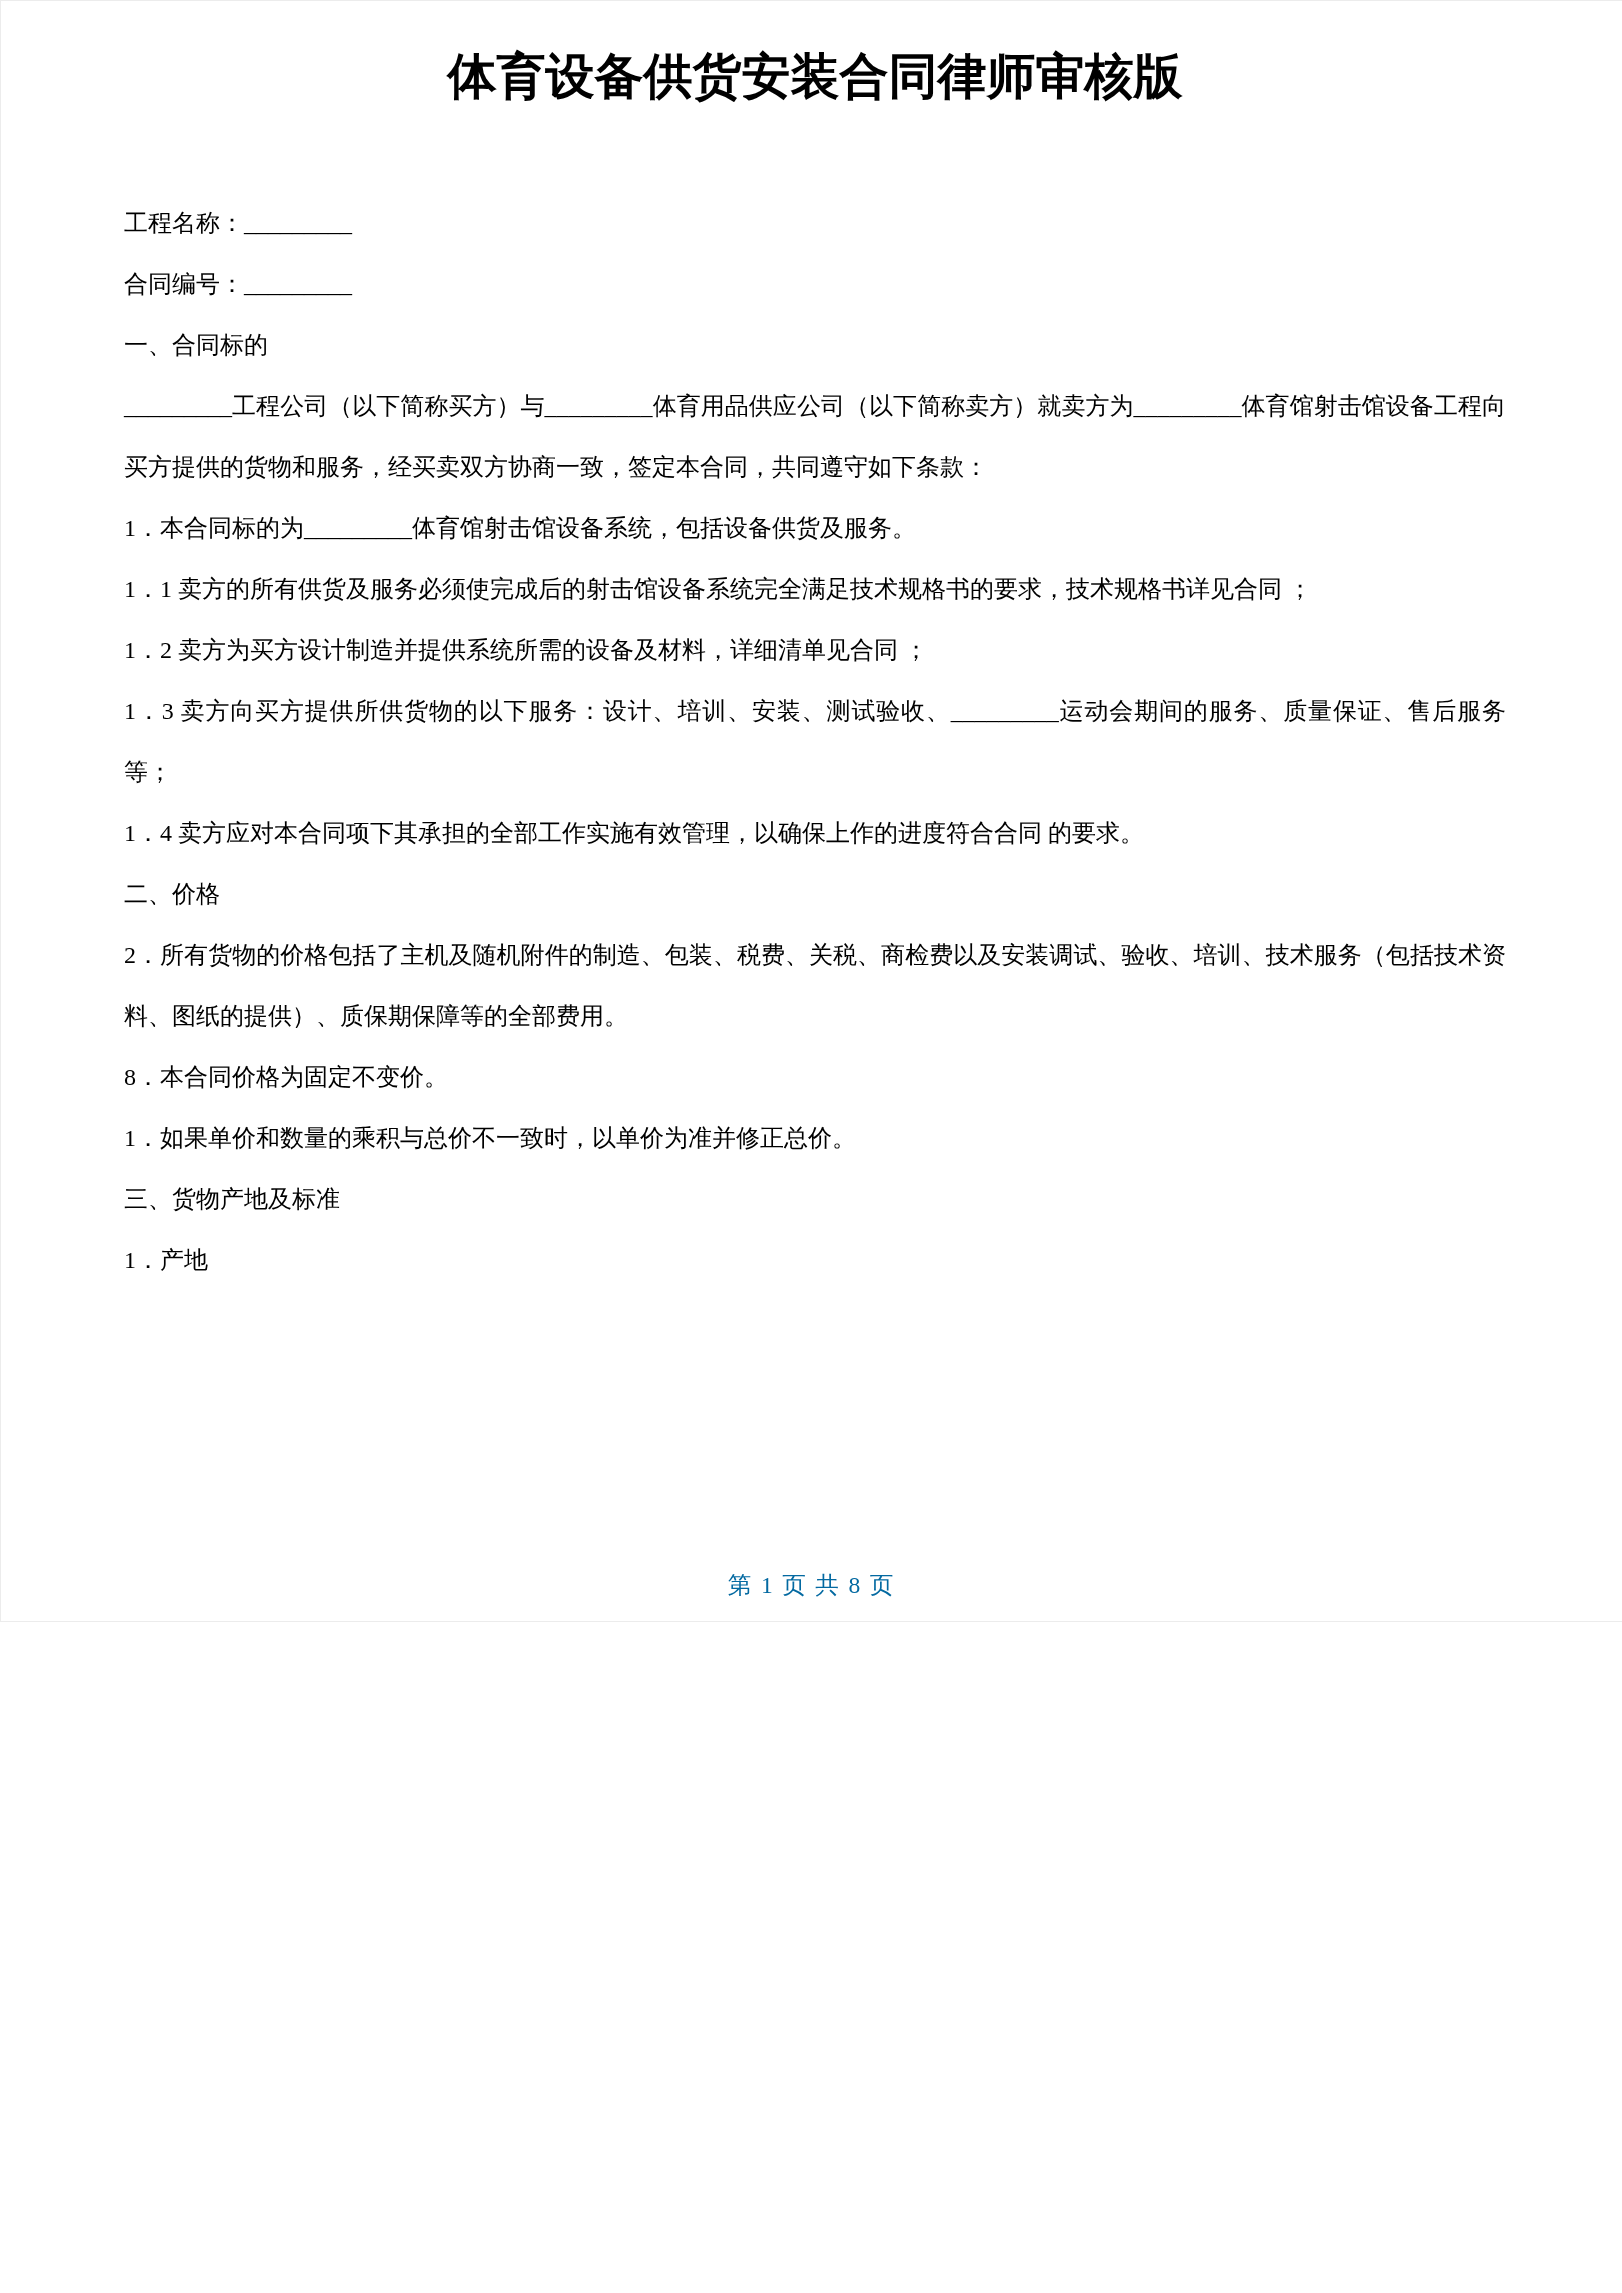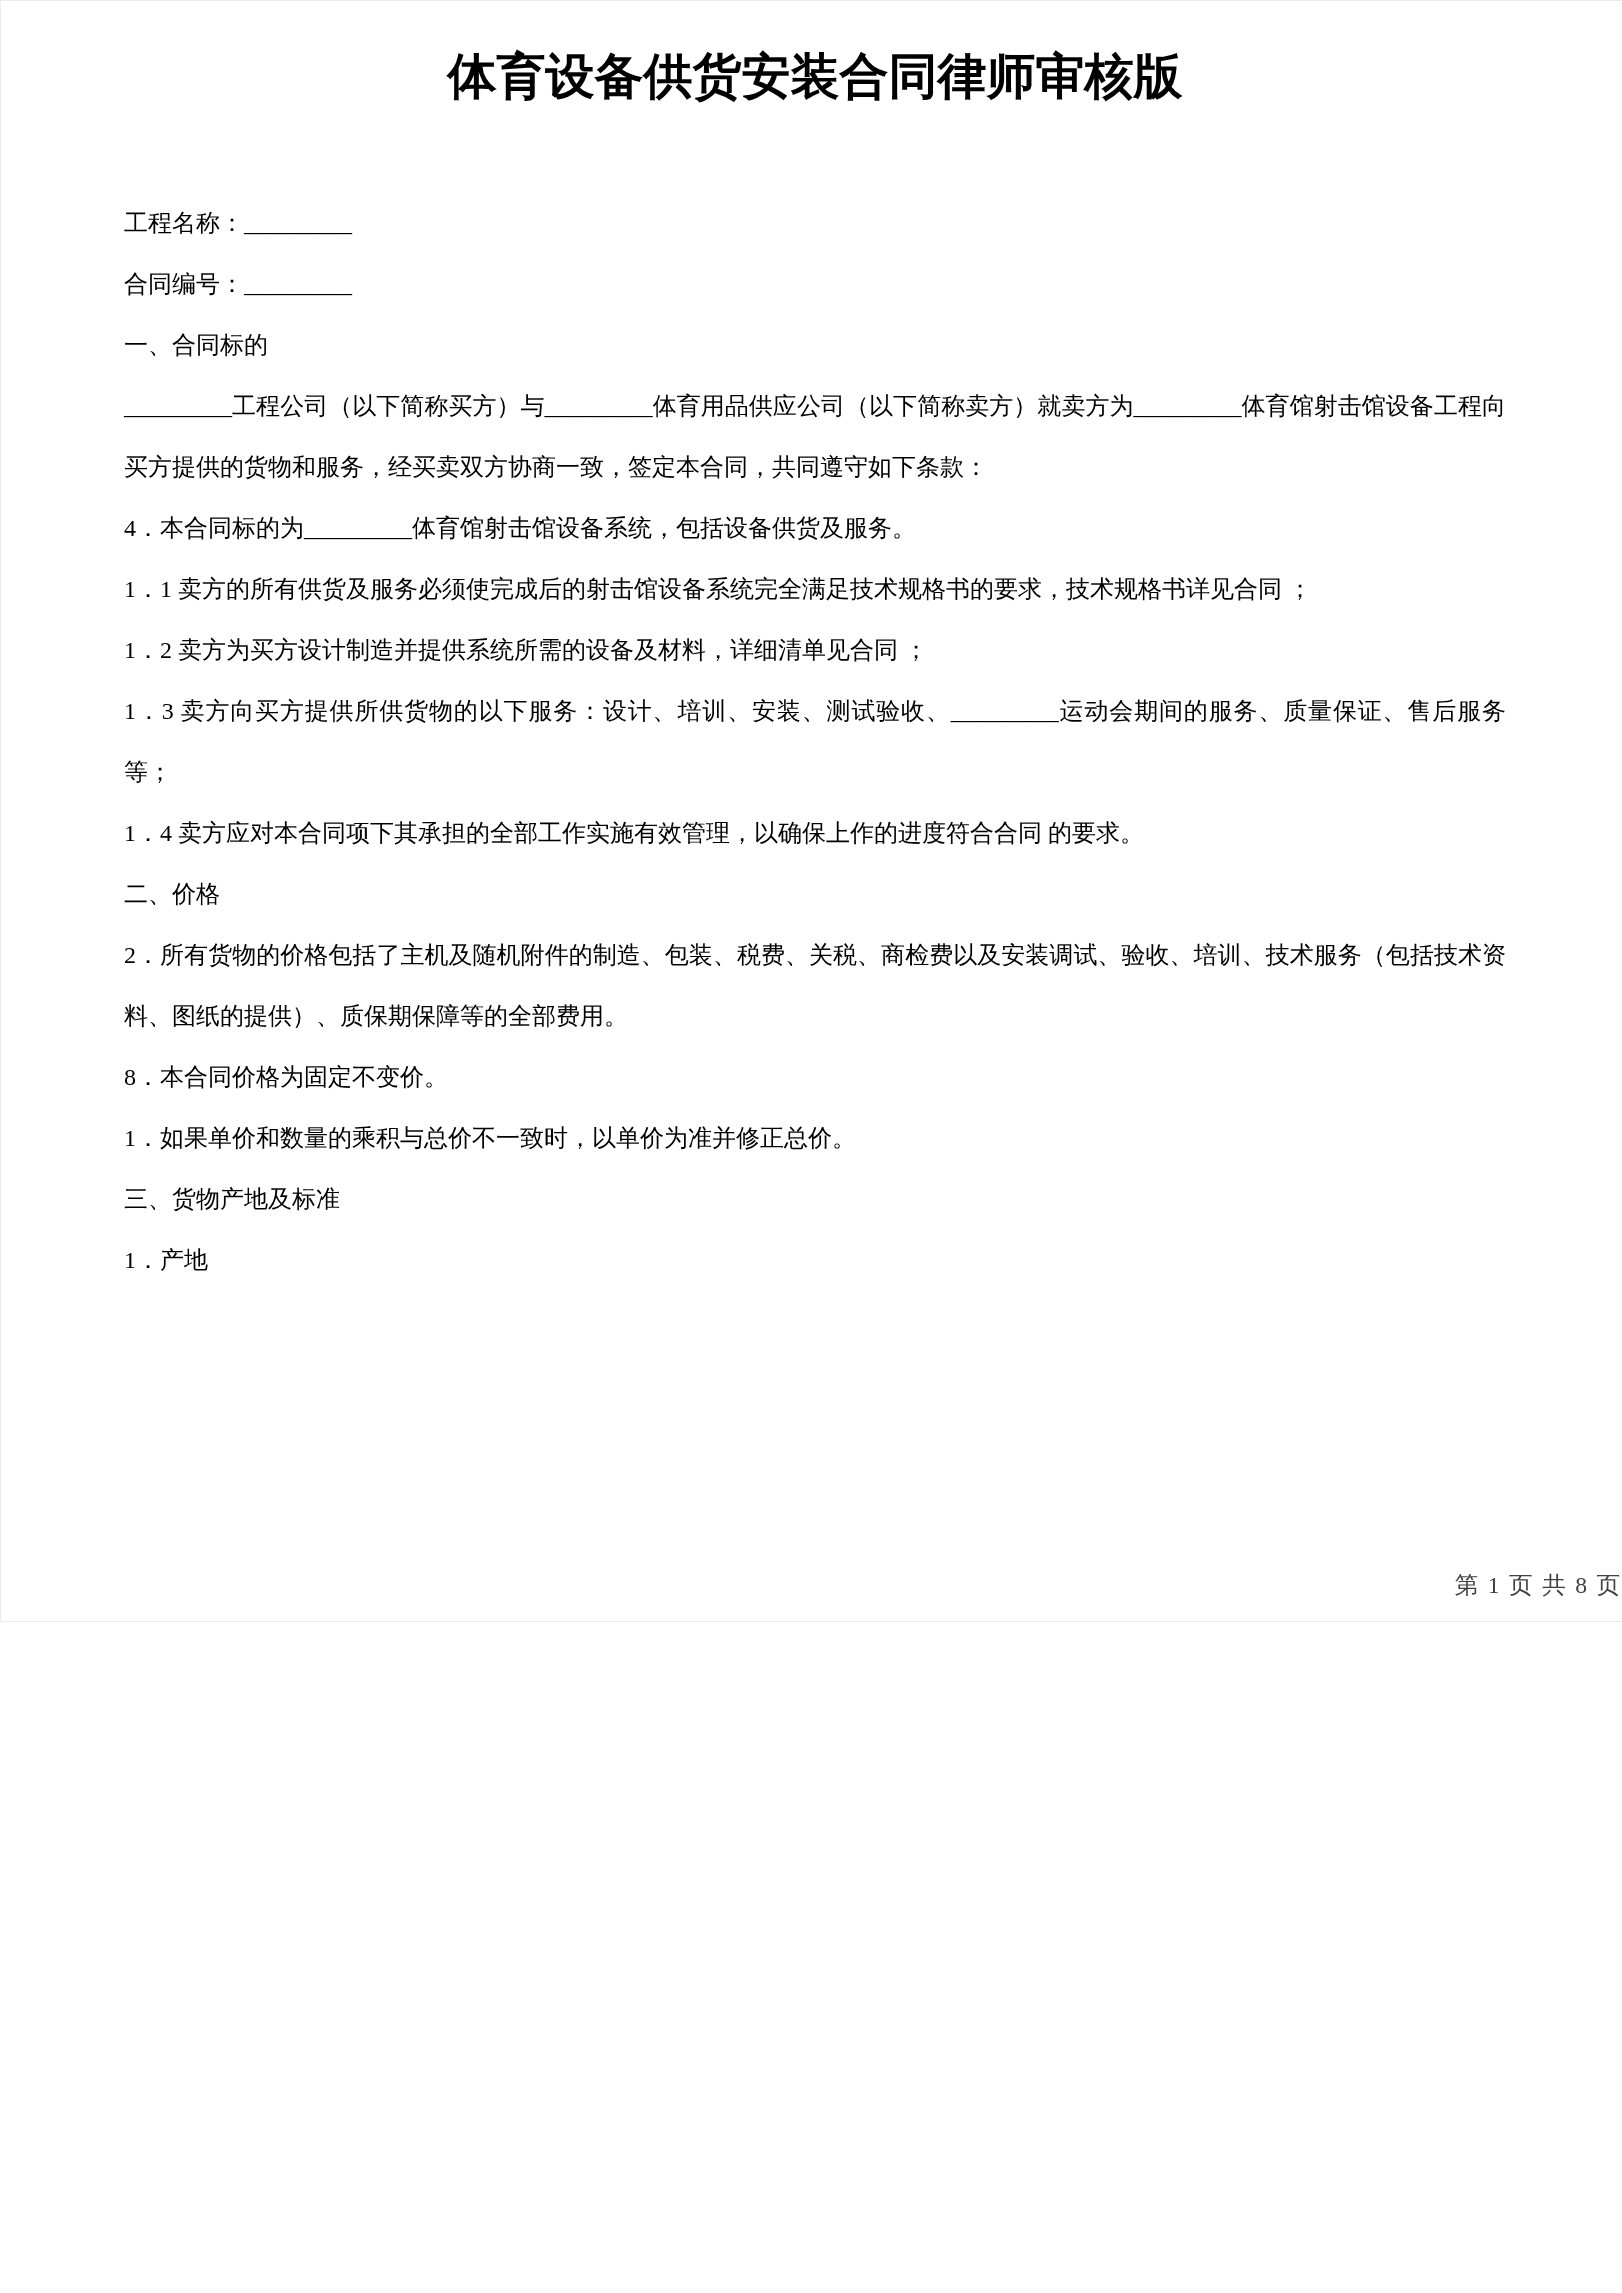--- a/index.html
+++ b/index.html
@@ -27,39 +27,39 @@
     line-height: 61px;
     margin: 0;
     text-align: justify;
     word-break: break-all;
   }
   .page-footer {
     position: absolute;
     left: 0;
     right: 0;
     bottom: 20px;
-    text-align: right;
+    text-align: center;
     font-size: 23.6px;
-    color: #404040;
+    color: #0369a1;
     letter-spacing: 1.8px;
   }
 </style>
 </head>
 <body>
 
 <div class="page">
 
   <h1 class="doc-title">体育设备供货安装合同律师审核版</h1>
 
   <div class="doc-body">
     <p>工程名称：_________</p>
     <p>合同编号：_________</p>
     <p>一、合同标的</p>
     <p>_________工程公司（以下简称买方）与_________体育用品供应公司（以下简称卖方）就卖方为_________体育馆射击馆设备工程向买方提供的货物和服务，经买卖双方协商一致，签定本合同，共同遵守如下条款：</p>
-    <p>4．本合同标的为_________体育馆射击馆设备系统，包括设备供货及服务。</p>
+    <p>1．本合同标的为_________体育馆射击馆设备系统，包括设备供货及服务。</p>
     <p>1．1 卖方的所有供货及服务必须使完成后的射击馆设备系统完全满足技术规格书的要求，技术规格书详见合同 ；</p>
     <p>1．2 卖方为买方设计制造并提供系统所需的设备及材料，详细清单见合同 ；</p>
     <p>1．3 卖方向买方提供所供货物的以下服务：设计、培训、安装、测试验收、_________运动会期间的服务、质量保证、售后服务等；</p>
     <p>1．4 卖方应对本合同项下其承担的全部工作实施有效管理，以确保上作的进度符合合同 的要求。</p>
     <p>二、价格</p>
     <p>2．所有货物的价格包括了主机及随机附件的制造、包装、税费、关税、商检费以及安装调试、验收、培训、技术服务（包括技术资料、图纸的提供）、质保期保障等的全部费用。</p>
     <p>8．本合同价格为固定不变价。</p>
     <p>1．如果单价和数量的乘积与总价不一致时，以单价为准并修正总价。</p>
     <p>三、货物产地及标准</p>
     <p>1．产地</p>

